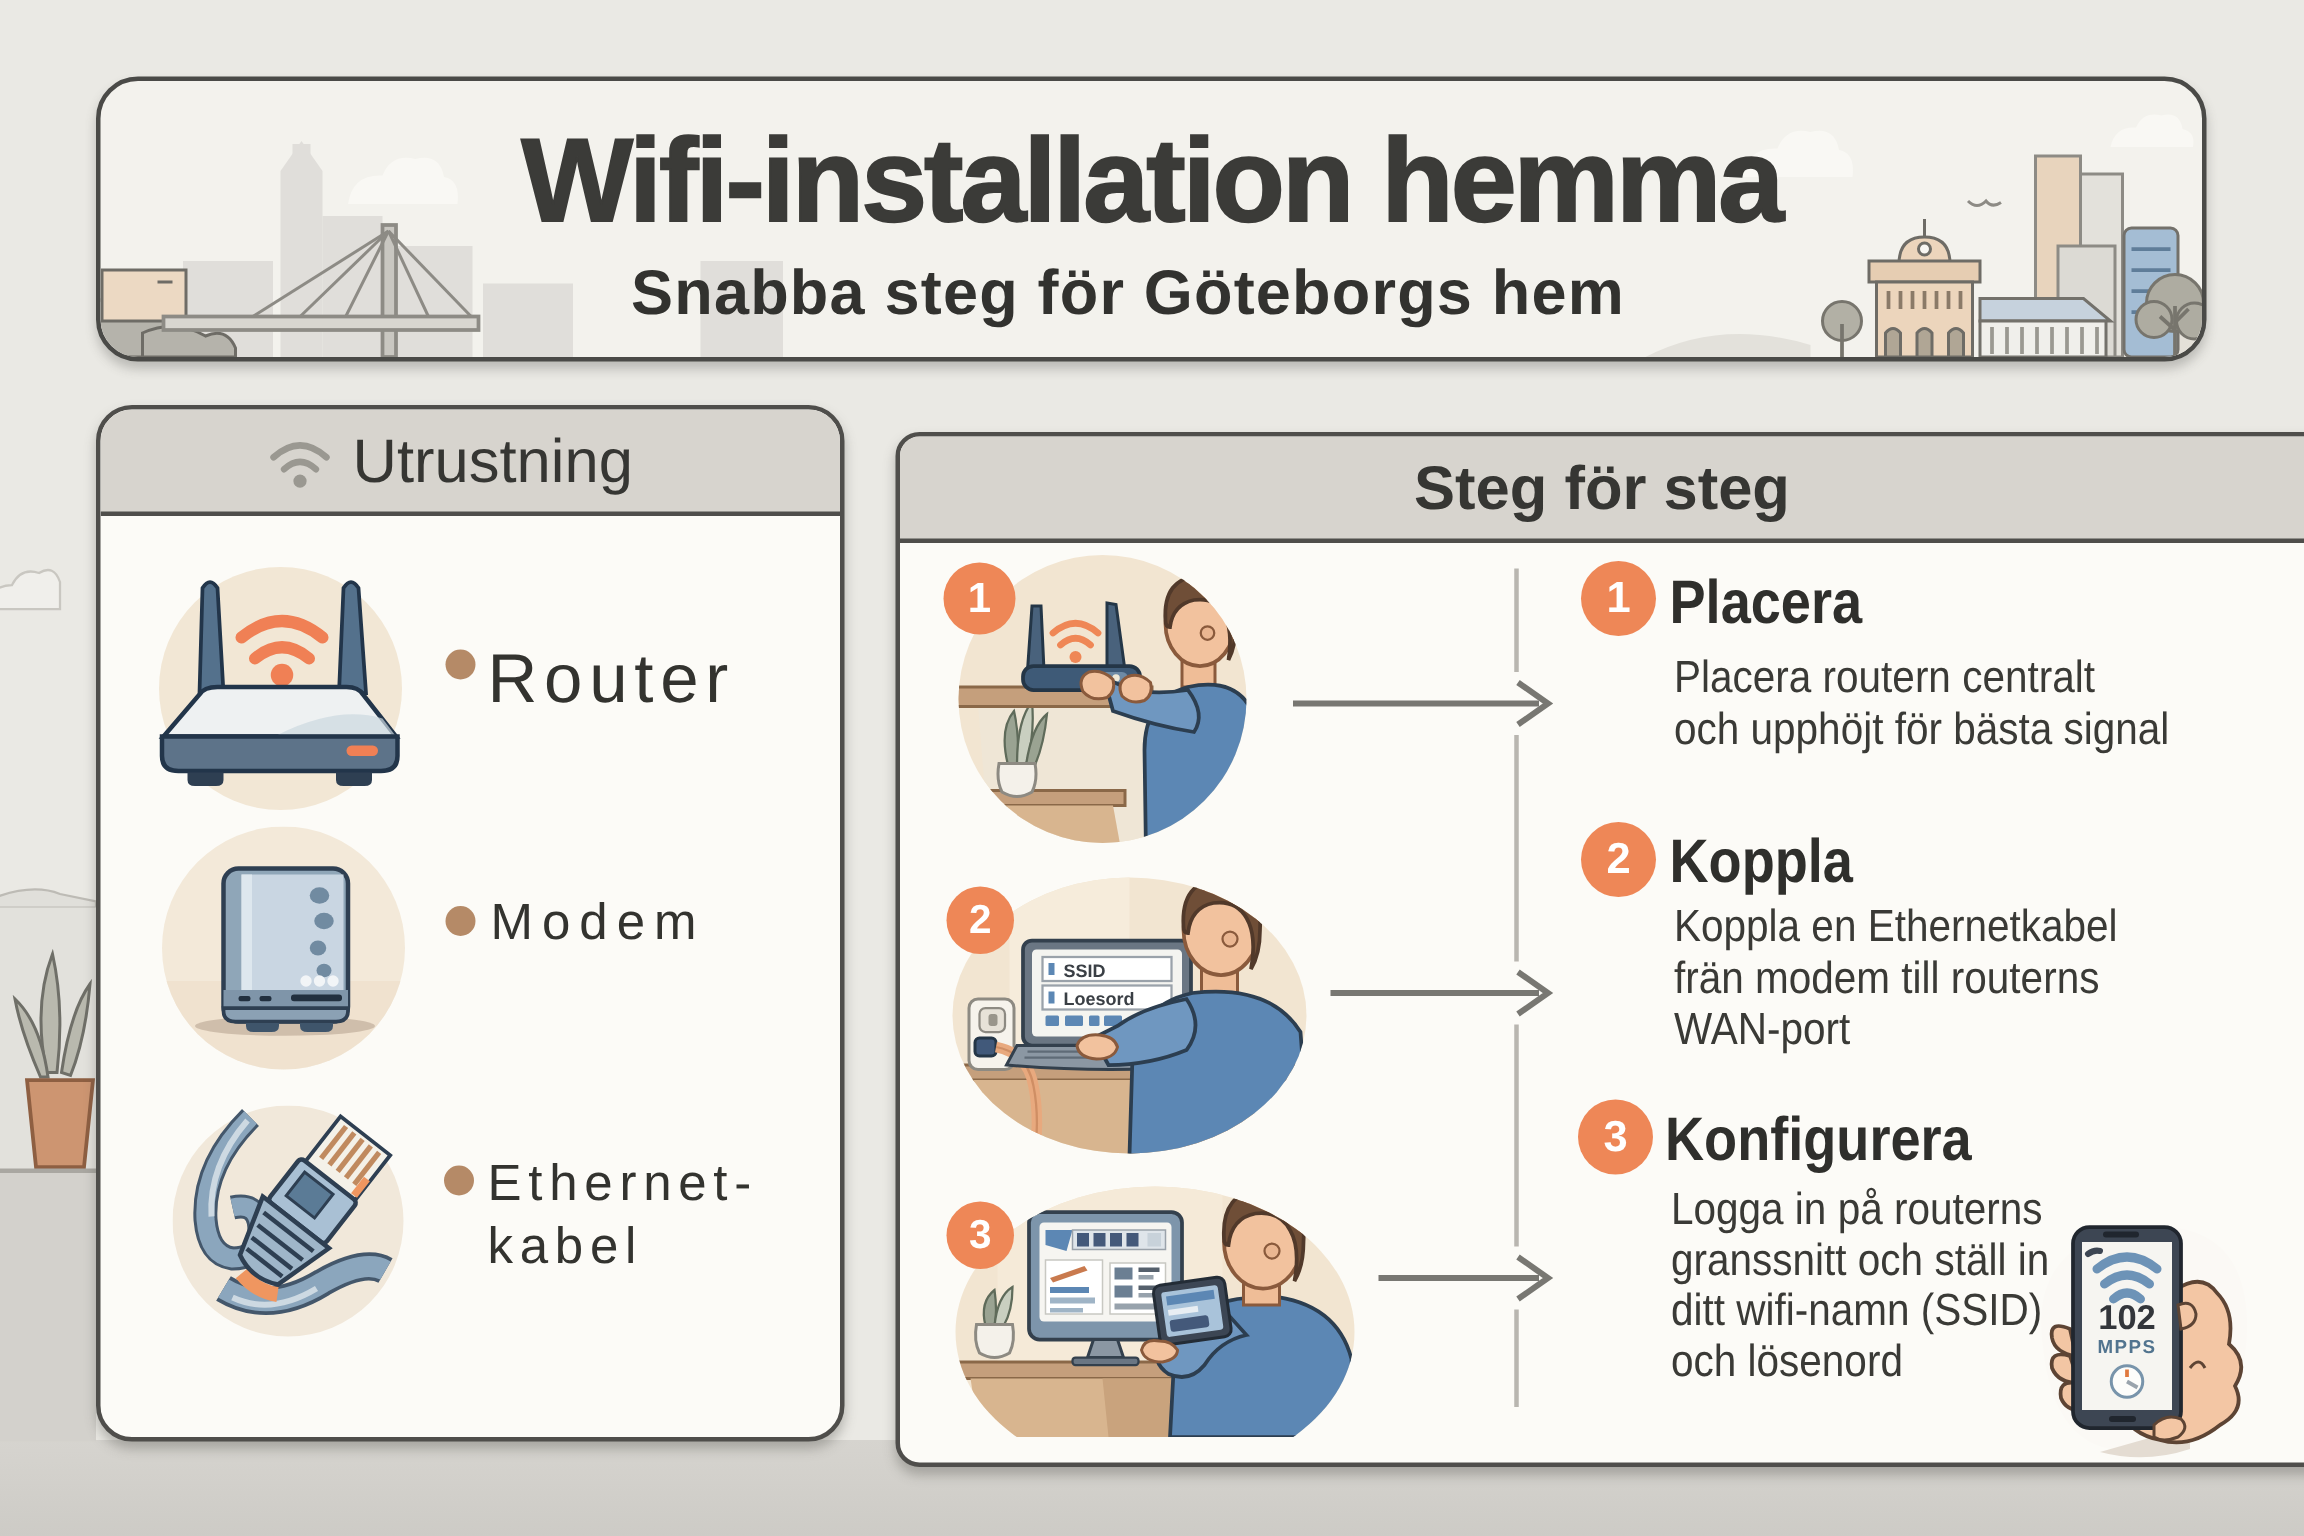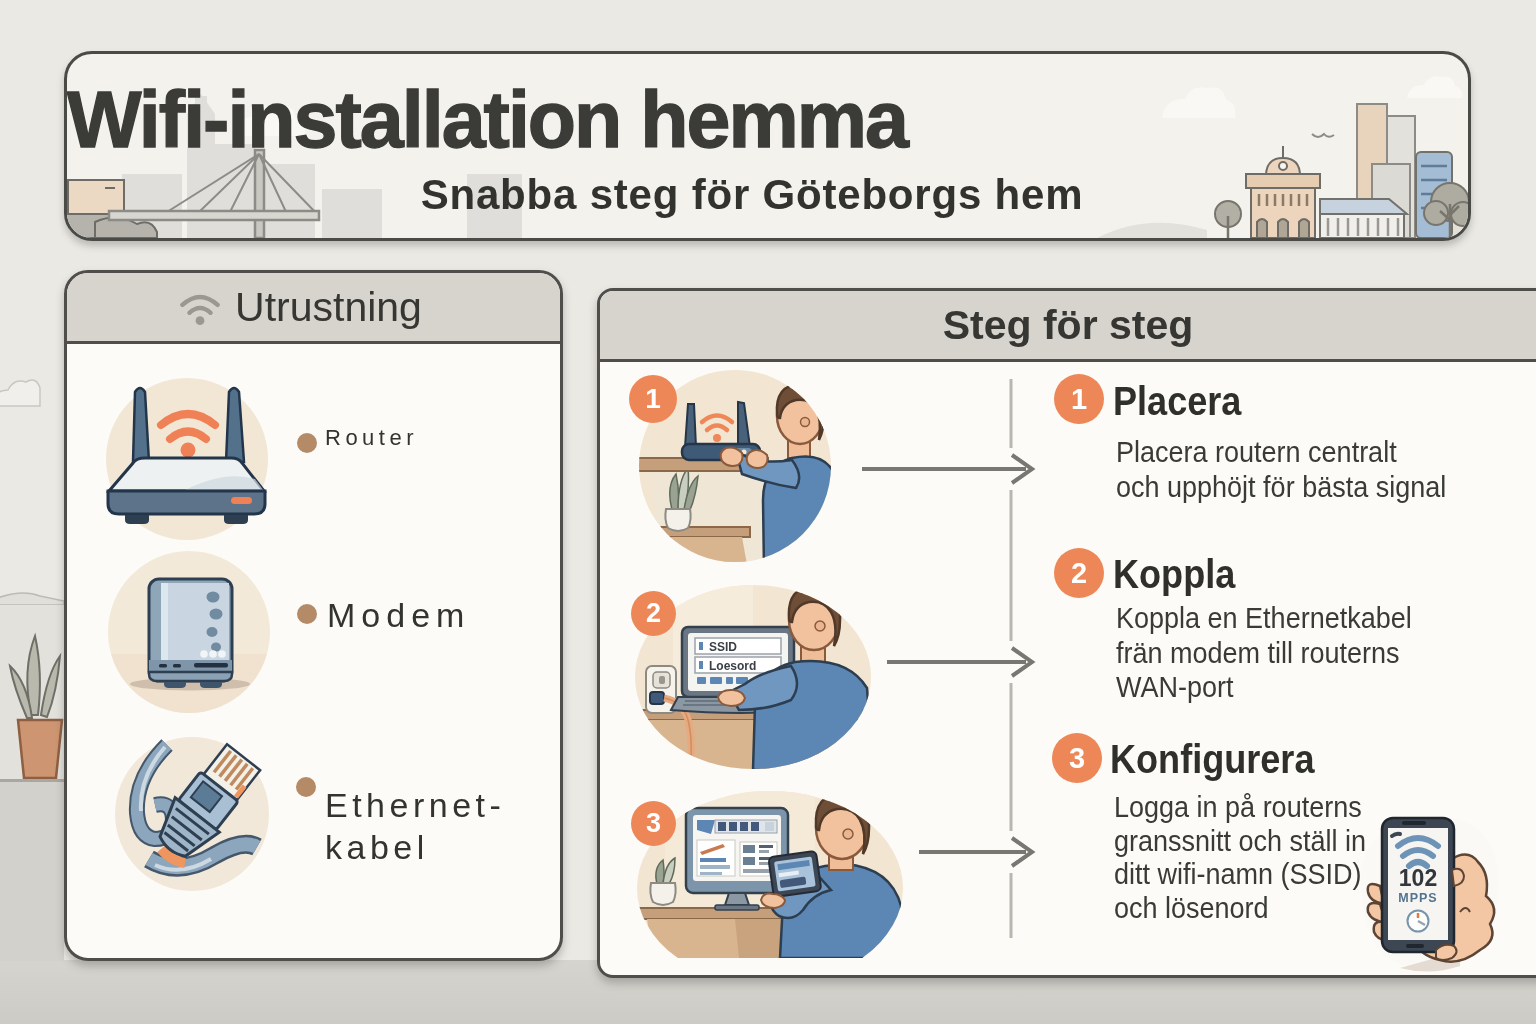--- a/index.html
+++ b/index.html
@@ -147,21 +147,21 @@
       </g>
 
       <g>
         <circle cx="1383" cy="148" r="19" fill="#aeaca1" stroke="#77756d" stroke-width="2"></circle>
         <circle cx="1369" cy="159" r="12" fill="#aeaca1" stroke="#77756d" stroke-width="2"></circle>
         <circle cx="1396" cy="160" r="12" fill="#aeaca1" stroke="#77756d" stroke-width="2"></circle>
         <path d="M1383 184 L1383 150 M1383 166 L1373 157 M1383 161 L1392 152" stroke="#77756d" stroke-width="2.5" fill="none"></path>
       </g>
     </svg>
 
-    <div class="abs" style="left:0;top:20px;width:1401px;font-size:79px;font-weight:bold;color:#3b3b38;letter-spacing:-2px;-webkit-text-stroke:1.3px #3b3b38;">Wifi-installation hemma</div>
+    <div class="abs" style="left:0;top:20px;width:1401px;text-align:center;font-size:79px;font-weight:bold;color:#3b3b38;letter-spacing:-2px;-webkit-text-stroke:1.3px #3b3b38;">Wifi-installation hemma</div>
 
     <div class="abs" style="left:0;top:117px;width:1370px;text-align:center;font-size:42px;letter-spacing:.8px;color:#32322f;font-weight:bold;">Snabba steg för Göteborgs hem</div>
   </div>
 
   <div class="abs" style="left:64px;top:270px;width:499px;height:691px;background:#fcfbf7;border:3px solid #4f4e4b;border-radius:24px;box-shadow:0 5px 8px rgba(80,80,75,.35);overflow:hidden;box-sizing:border-box;">
 
     <div class="abs" style="left:0;top:0;width:100%;height:71px;background:#d7d4ce;border-bottom:3px solid #4f4e4b;display:flex;align-items:center;justify-content:center;gap:12px;padding-right:28px;box-sizing:border-box;">
 
       <svg width="46" height="37" viewBox="0 0 52 42">
         <path d="M6 18 Q26 0 46 18" stroke="#9a9891" stroke-width="5" fill="none" stroke-linecap="round"></path>
@@ -184,21 +184,21 @@
       <path d="M80 116 Q120 96 150 105 L159 117 L30 117 Z" fill="#ccd8e0" opacity=".7"></path>
       <path d="M3 117 L160 117 L160 130 Q160 140 149 140 L14 140 Q3 140 3 130 Z" fill="#5d7389" stroke="#22354a" stroke-width="3"></path>
       <rect x="126" y="123" width="21" height="7" rx="3.5" fill="#f08055"></rect>
       <path d="M20 141 L44 141 L44 146 Q44 150 39 150 L25 150 Q20 150 20 146 Z" fill="#2e3f52"></path>
       <path d="M119 141 L143 141 L143 146 Q143 150 138 150 L124 150 Q119 150 119 146 Z" fill="#2e3f52"></path>
     </g>
   </svg>
 
   <div class="abs" style="left:297px;top:433px;width:20px;height:20px;border-radius:50%;background:#b58a67;"></div>
 
-  <div class="abs" style="left:325px;top:425px;font-size:22px;color:#33332f;letter-spacing:4.5px;">Router</div>
+  <div class="abs" style="left:325px;top:425px;font-size:46px;color:#33332f;letter-spacing:4.5px;">Router</div>
 
   <svg class="abs" style="left:108px;top:551px;" width="165" height="165" viewBox="0 0 165 165">
     <defs>
         <clipPath id="cm">
           <circle cx="81" cy="81" r="81"></circle>
         </clipPath>
       </defs>
     <circle cx="81" cy="81" r="81" fill="#f3e9d9"></circle>
     <path d="M0 103 L162 103 L162 162 L0 162 Z" fill="#ecdcc6" opacity=".55" clip-path="url(#cm)"></path>
     <ellipse cx="82" cy="133" rx="60" ry="6.5" fill="#b5a18e" opacity=".55"></ellipse>
@@ -251,21 +251,21 @@
           <line x1="75" y1="90" x2="117" y2="90"></line>
           <line x1="77" y1="99" x2="115" y2="99"></line>
           <line x1="79" y1="108" x2="113" y2="108"></line>
           <line x1="81" y1="116" x2="111" y2="116"></line>
         </g>
     </g>
   </svg>
 
   <div class="abs" style="left:296px;top:777px;width:20px;height:20px;border-radius:50%;background:#b58a67;"></div>
 
-  <div class="abs" style="left:325px;top:768px;font-size:34px;color:#33332f;letter-spacing:4.5px;line-height:42px;margin-top:16px;">Ethernet-<br>kabel</div>
+  <div class="abs" style="left:325px;top:768px;font-size:34px;color:#33332f;letter-spacing:4.5px;line-height:42px;">Ethernet-<br>kabel</div>
 
   <div class="abs" style="left:597px;top:288px;width:990px;height:690px;background:#fcfbf7;border:3px solid #4f4e4b;border-radius:16px;box-shadow:0 5px 8px rgba(80,80,75,.35);overflow:hidden;box-sizing:border-box;">
 
     <div class="abs" style="left:0;top:0;width:100%;height:71px;background:#d7d4ce;border-bottom:3px solid #4f4e4b;display:flex;align-items:center;justify-content:center;padding-right:48px;box-sizing:border-box;">
       <span style="font-size:41px;font-weight:bold;color:#363633;">Steg för steg</span>
     </div>
   </div>
 
   <svg class="abs" style="left:840px;top:360px;" width="210" height="600" viewBox="0 0 210 600">
 

